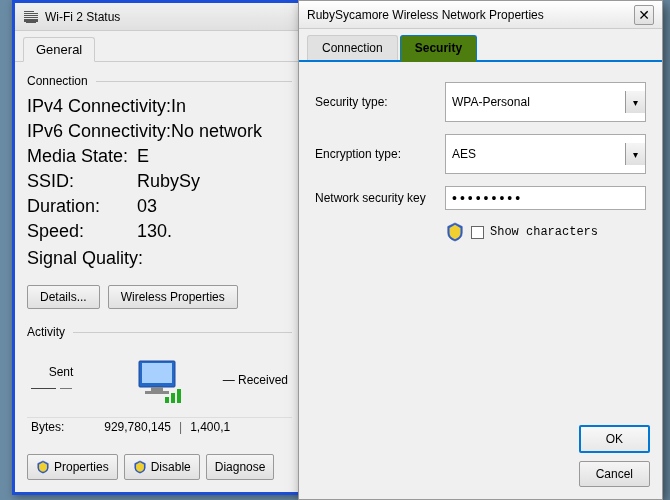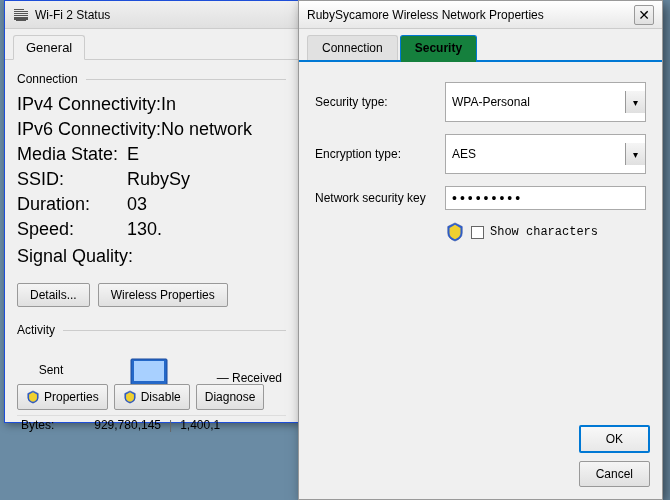--- a/index.html
+++ b/index.html
@@ -9,26 +9,26 @@
       background: #6a8ba4;
       width: 670px;
       height: 500px;
       overflow: hidden;
       position: relative;
     }
 
     
     .wifi-window {
       position: absolute;
-      left: 4px;
+      left: 12px;
       top: 0;
       width: 295px;
-      height: 423px;
+      height: 495px;
       background: #f0f0f0;
-      border: 1px solid #1d4ed8;
+      border: 3px solid #1d4ed8;
       box-shadow: 2px 2px 8px rgba(0,0,0,0.4);
     }
 
     .window-titlebar {
       background: linear-gradient(to bottom, #f0f0f0, #e0e0e0);
       border-bottom: 1px solid #ccc;
       padding: 6px 8px;
       display: flex;
       align-items: center;
       gap: 6px;
@@ -249,21 +249,21 @@
       padding: 5px 14px;
       background: #e1e1e1;
       border: 1px solid #ccc;
       border-bottom: none;
       cursor: pointer;
       font-size: 12px;
       border-radius: 3px 3px 0 0;
     }
 
     .props-tab.active {
-      background: #15803d;
+      background: #4d7c0f;
       border-color: #0078d4 #0078d4 #f0f0f0;
       font-weight: 600;
       margin-bottom: -2px;
       z-index: 1;
     }
 
     .props-content {
       padding: 20px 16px;
     }
 

